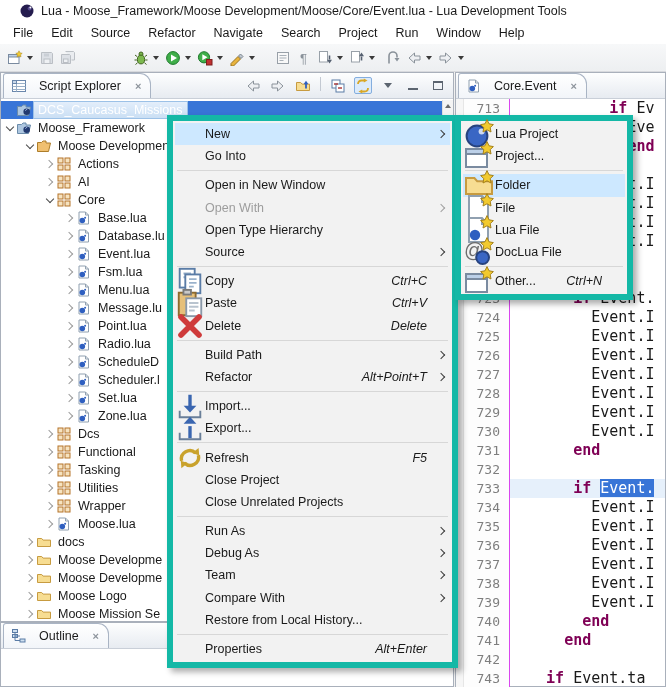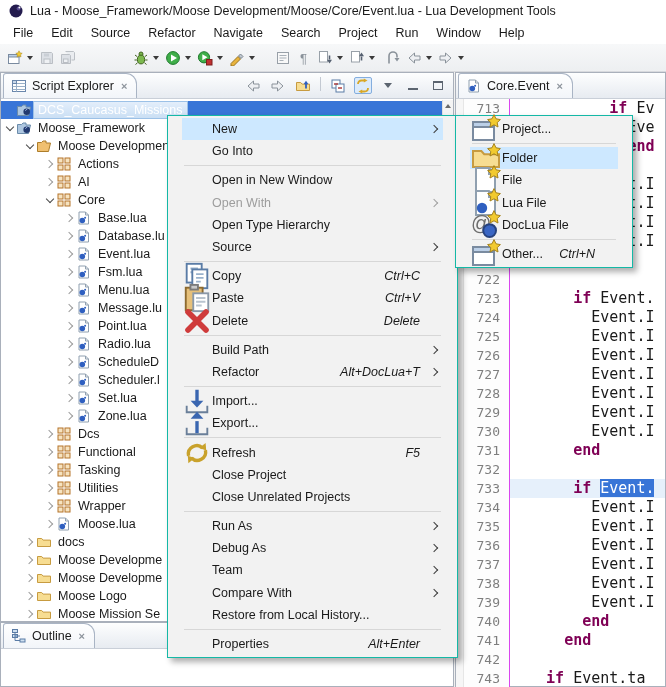--- a/index.html
+++ b/index.html
@@ -1,36 +1,36 @@
 <!DOCTYPE html>
 <html style="--hl: #cde8ff; --selbg: #3875d7; --kw: #7f0055; --cur-line: #e6f0fb;"><head>
 <meta charset="utf-8">
 <style>
   * { box-sizing: border-box; margin: 0; padding: 0; }
   html,body { width:666px; height:687px; }
   body { font-family:"Liberation Sans", sans-serif; background:#f0f0f0; position:relative; overflow:hidden; font-size:12.5px; color:#1a1a1a; }
 
   
-  .titlebar { height:22px; background:#fff; display:flex; align-items:center; padding-left:8px; gap:6px; font-size:12.5px; white-space:nowrap; }
+  .titlebar { height:22px; background:#fff; display:flex; align-items:center; padding-left:19px; gap:6px; font-size:12.5px; white-space:nowrap; }
   .menubar { height:22px; background:#fff; display:flex; align-items:center; padding-left:4px; }
   .menubar span { padding:2px 9px; cursor:default; }
   .toolbar { height:28px; background:linear-gradient(#f7f8f9,#edeff1); border-bottom:1px solid #d8dade; display:flex; align-items:center; padding:0 5px; }
   .tbtn { height:22px; display:flex; align-items:center; padding:0 2px; border-radius:2px; }
   .tbtn .icn { width:17px; height:16px; display:inline-block; }
   .caret { width:0; height:0; border-left:3px solid transparent; border-right:3px solid transparent; border-top:4px solid #3a3a3a; margin:0 2px 0 3px; }
   .tgap { display:inline-block; }
   .icn svg { width:16px; height:16px; display:block; }
 
   
   .panel { position:absolute; background:#fff; border:1px solid #a9b0bb; }
   #explorer-panel { left:0; top:72px; width:454px; height:550px; }
   #outline-panel  { left:0; top:622px; width:454px; height:65px; }
   #editor-panel   { left:455px; top:72px; width:211px; height:615px; }
   .ptabs { height:26px; background:linear-gradient(#fdfefe,#e7ebf1); display:flex; align-items:flex-end; border-bottom:1px solid #c9cfd8; }
-  .ptab { display:flex; align-items:center; gap:5px; height:25px; padding:0 9px 0 7px; margin-left:2px; background:linear-gradient(#ffffff,#f2f5f9); border:1px solid #a9b4c4; border-bottom:none; border-radius:3px 11px 0 0; font-size:12.5px; white-space:nowrap; }
+  .ptab { display:flex; align-items:center; gap:12px; height:25px; padding:0 9px 0 7px; margin-left:2px; background:linear-gradient(#ffffff,#f2f5f9); border:1px solid #a9b4c4; border-bottom:none; border-radius:3px 11px 0 0; font-size:12.5px; white-space:nowrap; }
   .tab-close { color:#8d949c; font-weight:bold; font-size:11px; line-height:1; padding-left:2px; cursor:default; }
   .ptab-tools { margin-left:auto; display:flex; align-items:center; gap:7px; padding:0 6px 4px 0; }
   .ptool { width:18px; height:17px; display:flex; align-items:center; justify-content:center; }
   .ptool.pressed { background:#dcebfb; border:1px solid #84aede; border-radius:2px; }
   .vsep { width:1px; height:14px; background:#c3c9d2; margin:0 1px 3px 1px; }
   .mini-caret { width:0;height:0;border-left:4px solid transparent;border-right:4px solid transparent;border-top:5px solid #5c6holder; border-top:5px solid #5c6570; }
   .win-min { width:10px; height:9px; border-bottom:2px solid #5c6570; }
   .win-max { width:10px; height:9px; border:1px solid #5c6570; border-top:2px solid #5c6570; }
 
   
@@ -52,21 +52,21 @@
   .ln { width:46px; flex:none; text-align:right; padding-right:9px; color:#7e7e7e; background:#fdfdfd; border-right:1px solid #d946ef; font-size:13px; }
   .lc { flex:1; padding-left:9px; white-space:pre; overflow:hidden; }
   .code-line.cur .lc { background:var(--cur-line); }
   .kw { color:var(--kw); font-weight:bold; }
   .sel { background:var(--selbg); color:#fff; }
   .ruler { width:8px; background:#f6f6f6; border-right:1px solid #e6e6e6; flex:none; }
   .edit-body { display:flex; }
   .edit-lines { flex:1; }
 
   
-  .menu { position:absolute; background:#f2f2f2; border:1px solid #14b8a6; box-shadow:4px 4px 6px rgba(0,0,0,.32); padding:2px 14px; z-index:30; }
+  .menu { position:absolute; background:#f2f2f2; border:6px solid #14b8a6; box-shadow:4px 4px 6px rgba(0,0,0,.32); padding:2px 2px; z-index:30; }
   #context-menu { left:167px; top:115px; width:291px; }
   #new-submenu  { left:455px; top:115px; width:178px; z-index:31; }
   .mi { height:22.2px; display:flex; align-items:center; cursor:default; }
   .mi.hl { background:var(--hl); }
   .mi.dis .mlab, .mi.dis .msc { color:#9d9d9d; }
   .mic { width:30px; flex:none; display:flex; align-items:center; justify-content:center; }
   #new-submenu .mic { width:32px; }
   .mlab { white-space:nowrap; }
   .msc { margin-left:auto; padding-right:8px; white-space:nowrap;font-style:italic; }
   .marr { width:15px; flex:none; display:flex; align-items:center; justify-content:center; }
@@ -892,21 +892,21 @@
     <div class="msep"></div>
     <div class="mi">
       <span class="mic"></span>
       <span class="mlab">Build Path</span>
       <span class="msc"></span>
       <span class="marr has"></span>
     </div>
     <div class="mi">
       <span class="mic"></span>
       <span class="mlab">Refactor</span>
-      <span class="msc">Alt+DocLua+T</span>
+      <span class="msc">Alt+Point+T</span>
       <span class="marr has"></span>
     </div>
     <div class="msep"></div>
     <div class="mi">
       <span class="mic">
         <svg viewBox="0 0 16 16">
           <path d="M8 2v6.5" stroke="#3a66b0" stroke-width="1.8"></path>
           <polygon points="8,11.5 4.6,7.8 11.4,7.8" fill="#3a66b0"></polygon>
           <path d="M2.5 10.5v3.5h11v-3.5" fill="none" stroke="#6a7f99"></path>
         </svg>
@@ -989,20 +989,32 @@
       <span class="mic"></span>
       <span class="mlab">Properties</span>
       <span class="msc">Alt+Enter</span>
       <span class="marr"></span>
     </div>
   </div>
 <div class="menu" id="new-submenu">
     <div class="mi">
       <span class="mic">
         <svg viewBox="0 0 16 16">
+          <circle cx="7" cy="9" r="5.2" fill="#3a66c4" stroke="#27437f"></circle>
+          <circle cx="9.3" cy="6.7" r="1.5" fill="#cdd9f2"></circle>
+          <path d="M12 0.8l1 2.1 2.2 0.4-1.6 1.5 0.4 2.2-2-1.1-2 1.1 0.4-2.2L8.8 3.3 11 2.9z" fill="#f2ca2f" stroke="#a5821c" stroke-width="0.5"></path>
+        </svg>
+      </span>
+      <span class="mlab">Lua Project</span>
+      <span class="msc"></span>
+      <span class="marr"></span>
+    </div>
+    <div class="mi">
+      <span class="mic">
+        <svg viewBox="0 0 16 16">
           <rect x="1.5" y="4.5" width="10.5" height="9" fill="#fff" stroke="#7a8ba0"></rect>
           <rect x="1.5" y="4.5" width="10.5" height="2.5" fill="#bcd0e8" stroke="#7a8ba0"></rect>
           <path d="M12 0.8l1 2.1 2.2 0.4-1.6 1.5 0.4 2.2-2-1.1-2 1.1 0.4-2.2L8.8 3.3 11 2.9z" fill="#f2ca2f" stroke="#a5821c" stroke-width="0.5"></path>
         </svg>
       </span>
       <span class="mlab">Project...</span>
       <span class="msc"></span>
       <span class="marr"></span>
     </div>
     <div class="msep"></div>

